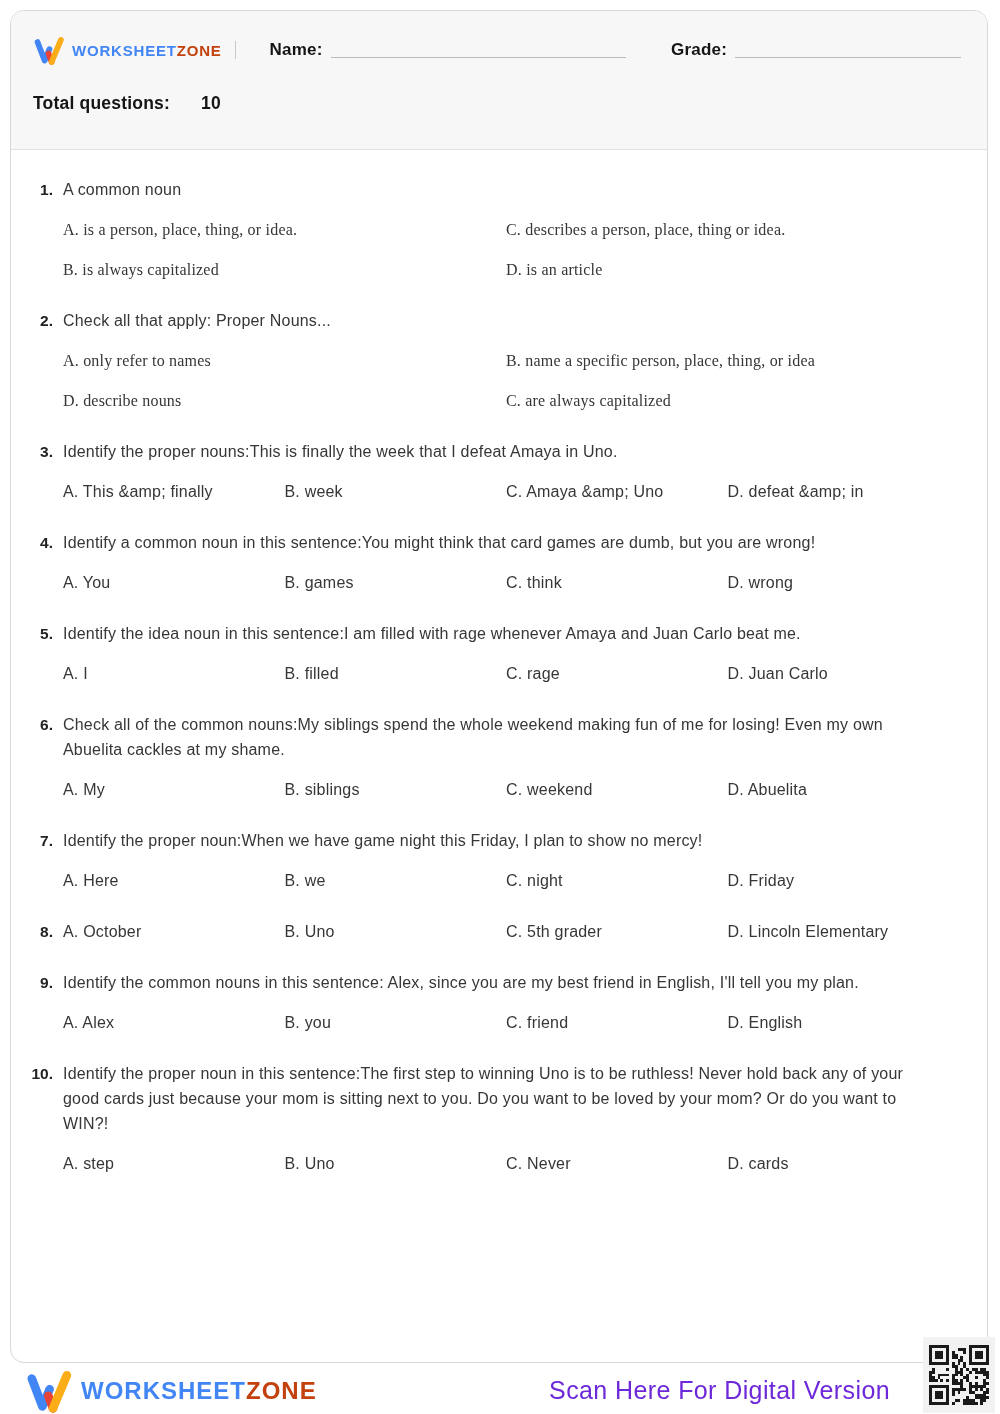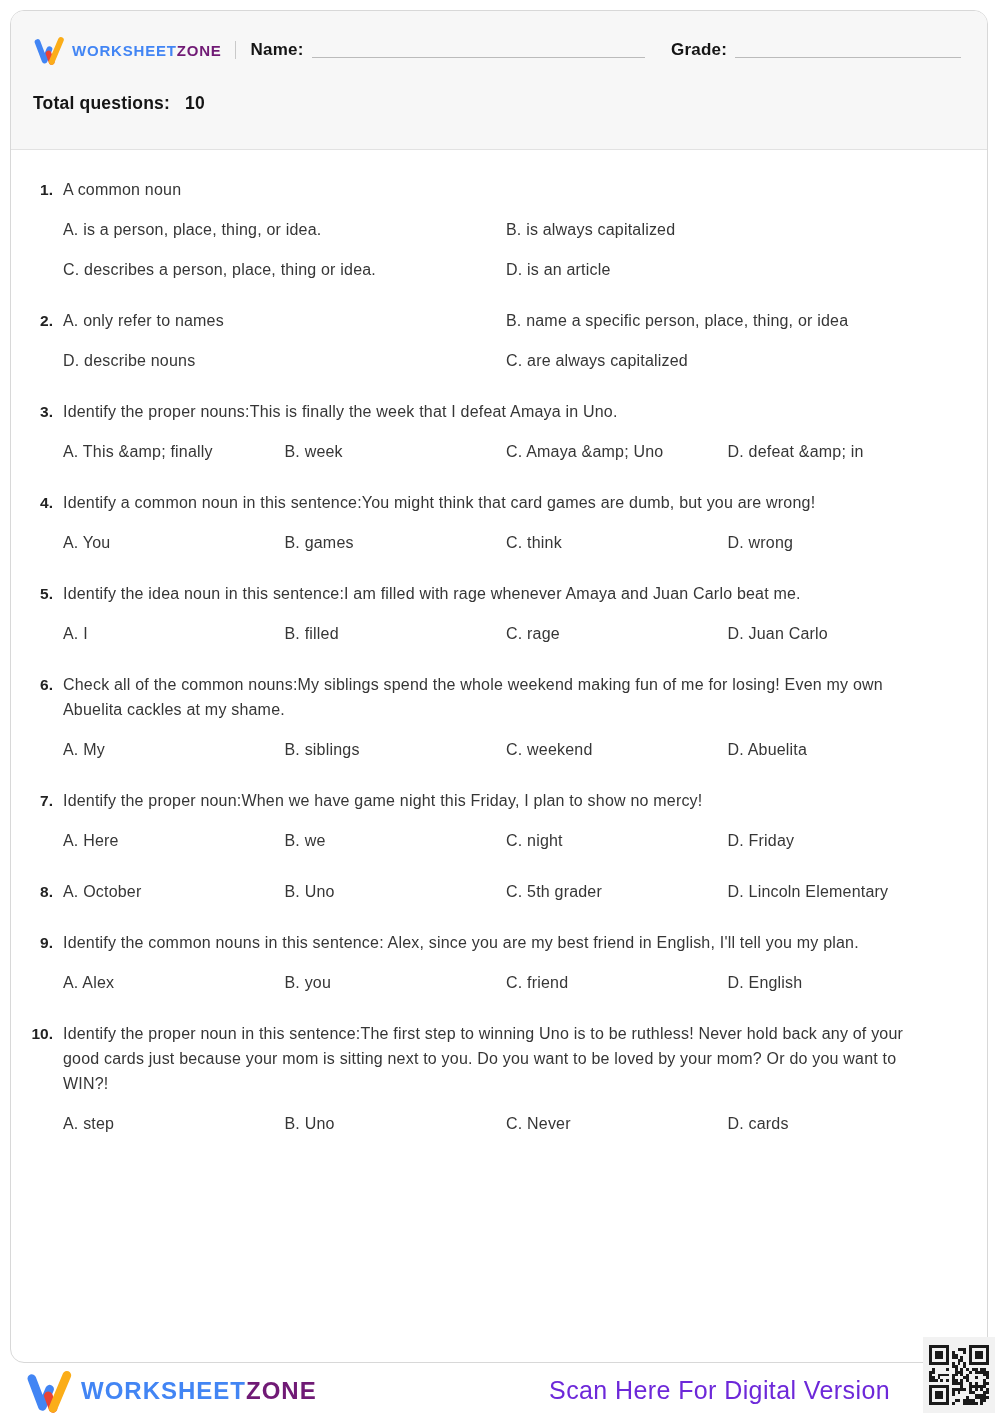--- a/index.html
+++ b/index.html
@@ -24,37 +24,37 @@
     height:139px;
     background:#f7f7f7;
     border-radius:13px 13px 0 0;
     border-bottom:1px solid #e2e2e2;
     padding:22px 26px 0 22px;
   }
   .header-row { display:flex; align-items:center; height:34px; }
   .brand { display:flex; align-items:center; gap:7px; }
   .brand-text { font-size:15px; font-weight:bold; letter-spacing:0.8px; white-space:nowrap; }
   .brand-word1 { color:#4285F4;text-align:right; }
-  .brand-word2 { color:#701a75; }
+  .brand-word2 { color:#c2410c; }
   .vbar { width:1px; height:18px; background:#c9c9c9; margin:0 15px 0 13px; }
-  .field-label { font-size:17px; font-weight:bold; color:#151515; letter-spacing:0.2px; white-space:nowrap; }
+  .field-label { font-size:17px; font-weight:bold; color:#151515; letter-spacing:0.2px; white-space:nowrap;margin-left:19px; }
   .name-line { flex:1; height:15px; border-bottom:1.5px solid #bbbbbb; margin-left:8px; margin-right:26px; }
   .grade-line { width:226px; height:15px; border-bottom:1.5px solid #bbbbbb; margin-left:8px; }
-  .tq-row { margin-top:26px; display:flex; gap:15px; font-size:17.5px; font-weight:bold; color:#151515; letter-spacing:0.2px;text-align:center; }
+  .tq-row { margin-top:26px; display:flex; gap:31px; font-size:17.5px; font-weight:bold; color:#151515; letter-spacing:0.2px;text-align:center; }
   
   .questions { padding:27px 50px 0 12px; }
   .question {
     display:grid; grid-template-columns:30px 1fr; column-gap:10px;
     margin-bottom:26px;
     font-size:16px; letter-spacing:0.2px; color:#363636;
   }
   .q-num { text-align:right; font-weight:bold; color:#222; line-height:25px; font-size:15.5px; letter-spacing:0; }
   .q-text { line-height:25px; margin-bottom:15px; max-width:878px; }
   .options { display:grid; grid-template-columns:repeat(4, 221.5px); row-gap:15px; line-height:25px; }
-  .question.cols-2 .option { grid-column:span 2; }
+  .question.cols-2 .option { grid-column:span 2;font-family:Liberation Serif, serif; }
   
   .footer {
     position:absolute; left:24px; top:1367px; width:952px; height:47px;
     display:flex; align-items:center;
   }
   .footer .brand-text { font-size:24px; letter-spacing:1px; }
   .scan-text {
     margin-left:auto; margin-right:86px;
     font-size:25px; color:#6d28d9; letter-spacing:0.4px; white-space:nowrap;
   }
@@ -93,29 +93,30 @@
     </div>
   </div>
 
   <div class="questions" id="questions-container">
       <div class="question cols-2">
         <div class="q-num">1.</div>
         <div class="q-body">
           <div class="q-text">A common noun</div>
           <div class="options">
             <span class="option">A. is a person, place, thing, or idea.</span>
+            <span class="option">C. describes a person, place, thing or idea.</span>
             <span class="option">B. is always capitalized</span>
-            <span class="option">C. describes a person, place, thing or idea.</span>
             <span class="option">D. is an article</span>
           </div>
         </div>
       </div>
       <div class="question cols-2">
         <div class="q-num">2.</div>
         <div class="q-body">
+          <div class="q-text">Check all that apply: Proper Nouns...</div>
           <div class="options">
             <span class="option">A. only refer to names</span>
             <span class="option">B. name a specific person, place, thing, or idea</span>
             <span class="option">D. describe nouns</span>
             <span class="option">C. are always capitalized</span>
           </div>
         </div>
       </div>
       <div class="question">
         <div class="q-num">3.</div>

